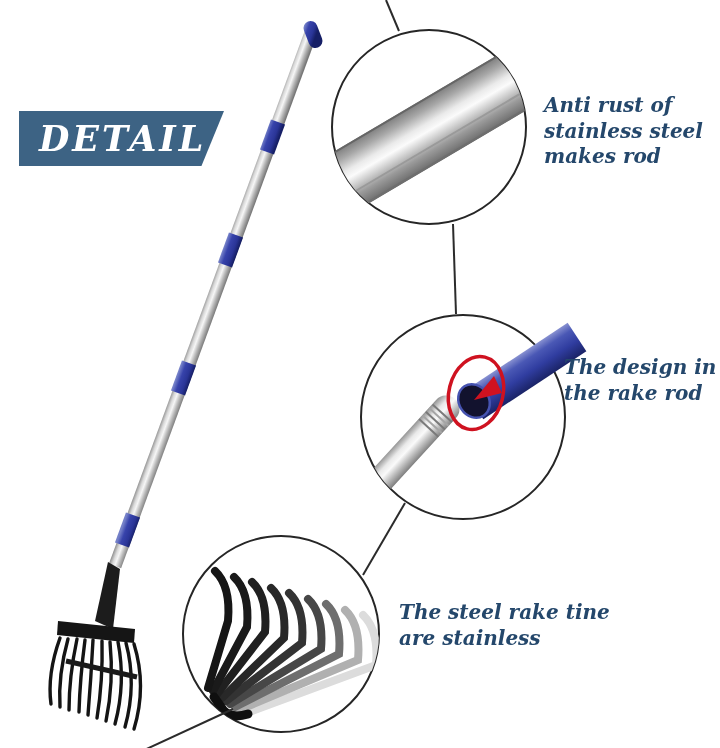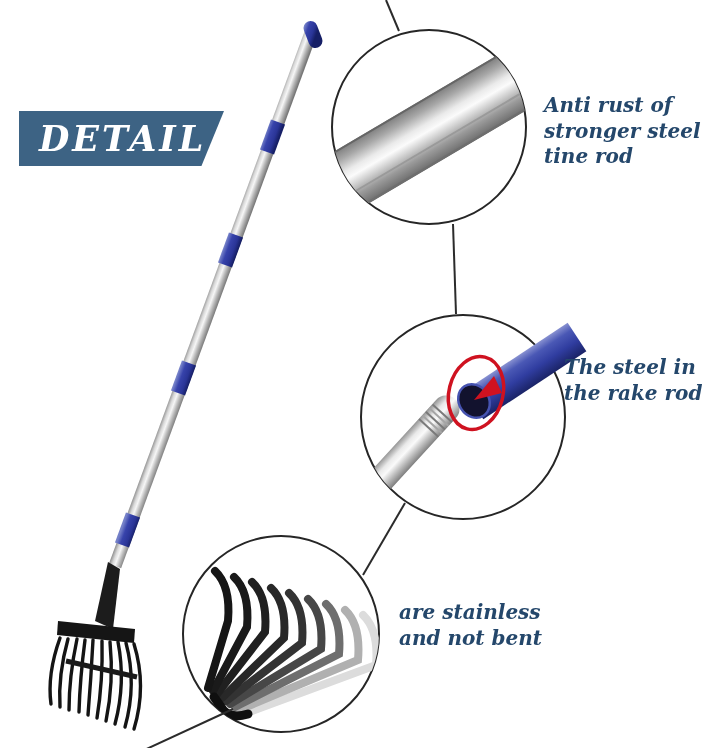--- a/index.html
+++ b/index.html
@@ -159,27 +159,27 @@
     <line x1="233" y1="709" x2="140" y2="752" stroke="#2b2b2b" stroke-width="2"></line>
   </g>
 </svg>
 
 <div class="banner">
   <span>DETAIL</span>
 </div>
 
 <div class="note n1">
   <div>Anti rust of</div>
-  <div>stronger steel</div>
-  <div>tine rod</div>
+  <div>stainless steel</div>
+  <div>makes rod</div>
 </div>
 
 <div class="note n2">
-  <div>The steel in</div>
+  <div>The design in</div>
   <div>the rake rod</div>
 </div>
 
 <div class="note n3">
+  <div>The steel rake tine</div>
   <div>are stainless</div>
-  <div>and not bent</div>
 </div>
 
 </div>
 
 </body></html>

